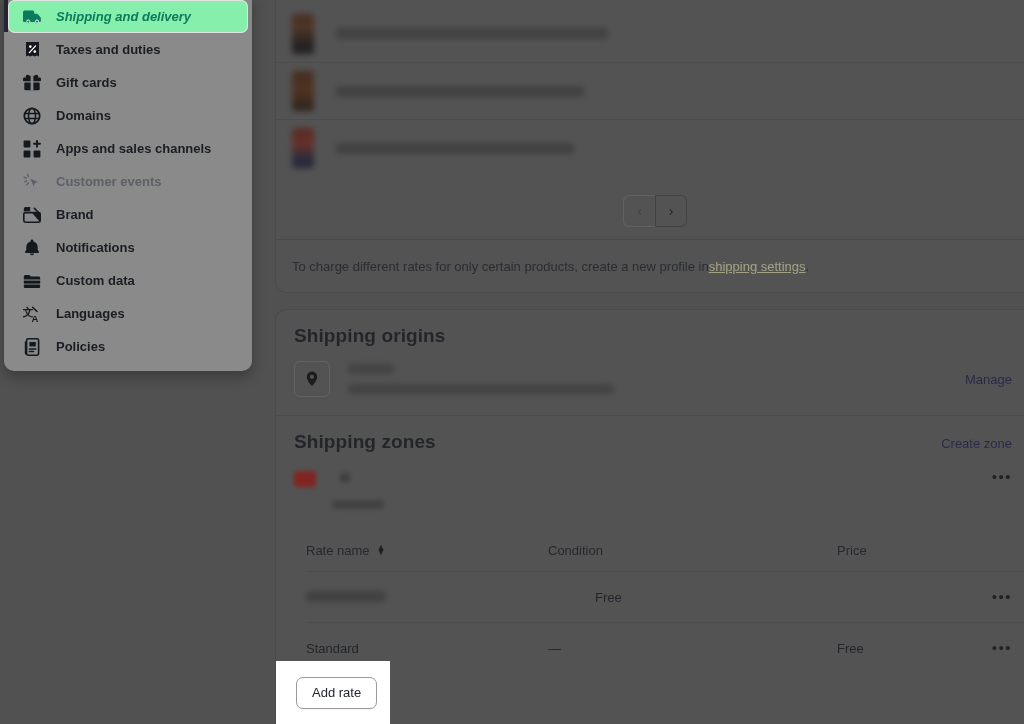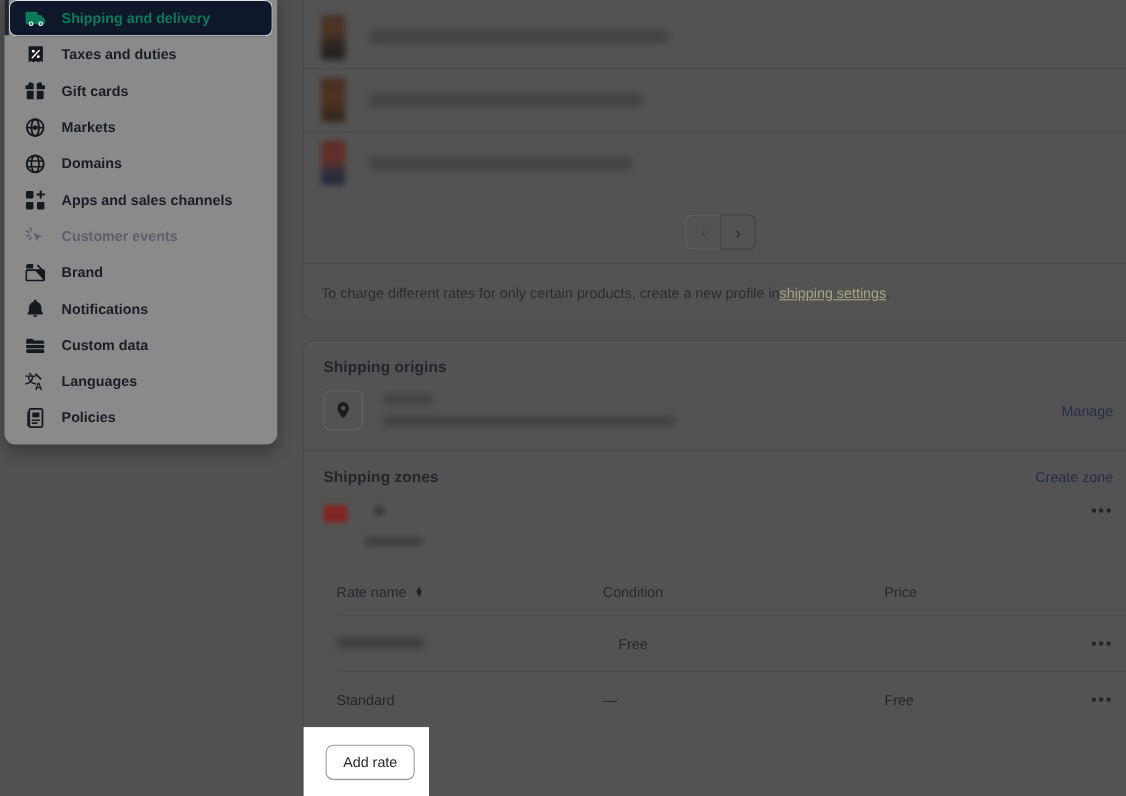--- a/index.html
+++ b/index.html
@@ -114,21 +114,21 @@
     height: 430px;
   }
 
   .section-head {
     display: flex;
     align-items: baseline;
     justify-content: space-between;
     padding: 15px 22px 0 18px;
   }
   .section-title {
-    font-size: 14px;
+    font-size: 19px;
     font-weight: 600;
     color: #20242c;
     letter-spacing: .1px;
   }
   .link {
     font-size: 13px;
     color: #272c5e;
     cursor: pointer;
   }
 
@@ -193,21 +193,21 @@
     display: flex;
     align-items: center;
     height: 50px;
     padding: 0 22px 0 30px;
     font-size: 13px;
     color: #1d2128;
   }
   .tr.header { color: #232730; height: 42px; }
   .col-name { width: 242px; display: flex; align-items: center; }
   .col-cond { width: 256px; }
-  .col-price { flex: 1; }
+  .col-price { flex: 1; margin-left: 33px; }
   .col-act { width: 40px; text-align: right; }
   .sort-arrows {
     margin-left: 7px;
     display: inline-flex;
     flex-direction: column;
     line-height: .55;
     font-size: 9px;
     color: #1b1e24;
   }
   .cond-blur {
@@ -279,23 +279,24 @@
     height: 33px;
     margin: 0 4px;
     padding-left: 14px;
     border-radius: 7px;
     font-size: 13px;
     font-weight: 600;
     color: #1a1d23;
     cursor: pointer;
   }
   .nav-item.selected {
-    background: #0f172a;
+    background: #86efac;
     color: #0b7b5c;
     box-shadow: inset 0 0 0 1px #e3e3e3;
+    font-style: italic;
   }
   .nav-item.disabled { color: #5d6069; text-align: right; }
   .nav-icon {
     width: 20px; height: 20px;
     margin-right: 14px;
     display: flex; align-items: center; justify-content: center;
     flex: none;
   }
   .nav-icon svg { display: block; }
 </style>
@@ -452,31 +453,20 @@
       <span class="nav-icon">
         <svg width="18" height="17" viewBox="0 0 18 17" aria-hidden="true">
           <path d="M4.4.8c-1.3 0-2.1 1.5-1.4 2.6H1.3C.6 3.4 0 4 0 4.7v1.6c0 .5.4.9.9.9h16.2c.5 0 .9-.4.9-.9V4.7c0-.7-.6-1.3-1.3-1.3h-1.7c.7-1.1-.1-2.6-1.4-2.6-1.4 0-2.6 1-4.6 2.3C7 1.8 5.8.8 4.4.8Z" fill="#15181d"></path>
           <rect x="1.3" y="8.6" width="15.4" height="7.6" rx="1.2" fill="#15181d"></rect>
           <rect x="7.6" y="2.4" width="2.8" height="14" fill="#8a8a8a"></rect>
         </svg>
       </span>
       <span>Gift cards</span>
     </div>
 
-    <div class="nav-item">
-      <span class="nav-icon">
-        <svg width="18" height="18" viewBox="0 0 18 18" aria-hidden="true">
-          <circle cx="9" cy="9" r="7.6" fill="none" stroke="#15181d" stroke-width="1.7"></circle>
-          <ellipse cx="9" cy="9" rx="3.4" ry="7.6" fill="none" stroke="#15181d" stroke-width="1.7"></ellipse>
-          <path d="M1.4 9h15.2" stroke="#15181d" stroke-width="1.7"></path>
-          <circle cx="9" cy="9" r="2.2" fill="#15181d"></circle>
-        </svg>
-      </span>
-      <span>Markets</span>
-    </div>
 
     <div class="nav-item">
       <span class="nav-icon">
         <svg width="18" height="18" viewBox="0 0 18 18" aria-hidden="true">
           <circle cx="9" cy="9" r="7.7" fill="none" stroke="#15181d" stroke-width="1.8"></circle>
           <ellipse cx="9" cy="9" rx="3.5" ry="7.7" fill="none" stroke="#15181d" stroke-width="1.5"></ellipse>
           <path d="M1.6 6.4h14.8M1.6 11.6h14.8" stroke="#15181d" stroke-width="1.5"></path>
         </svg>
       </span>
       <span>Domains</span>

